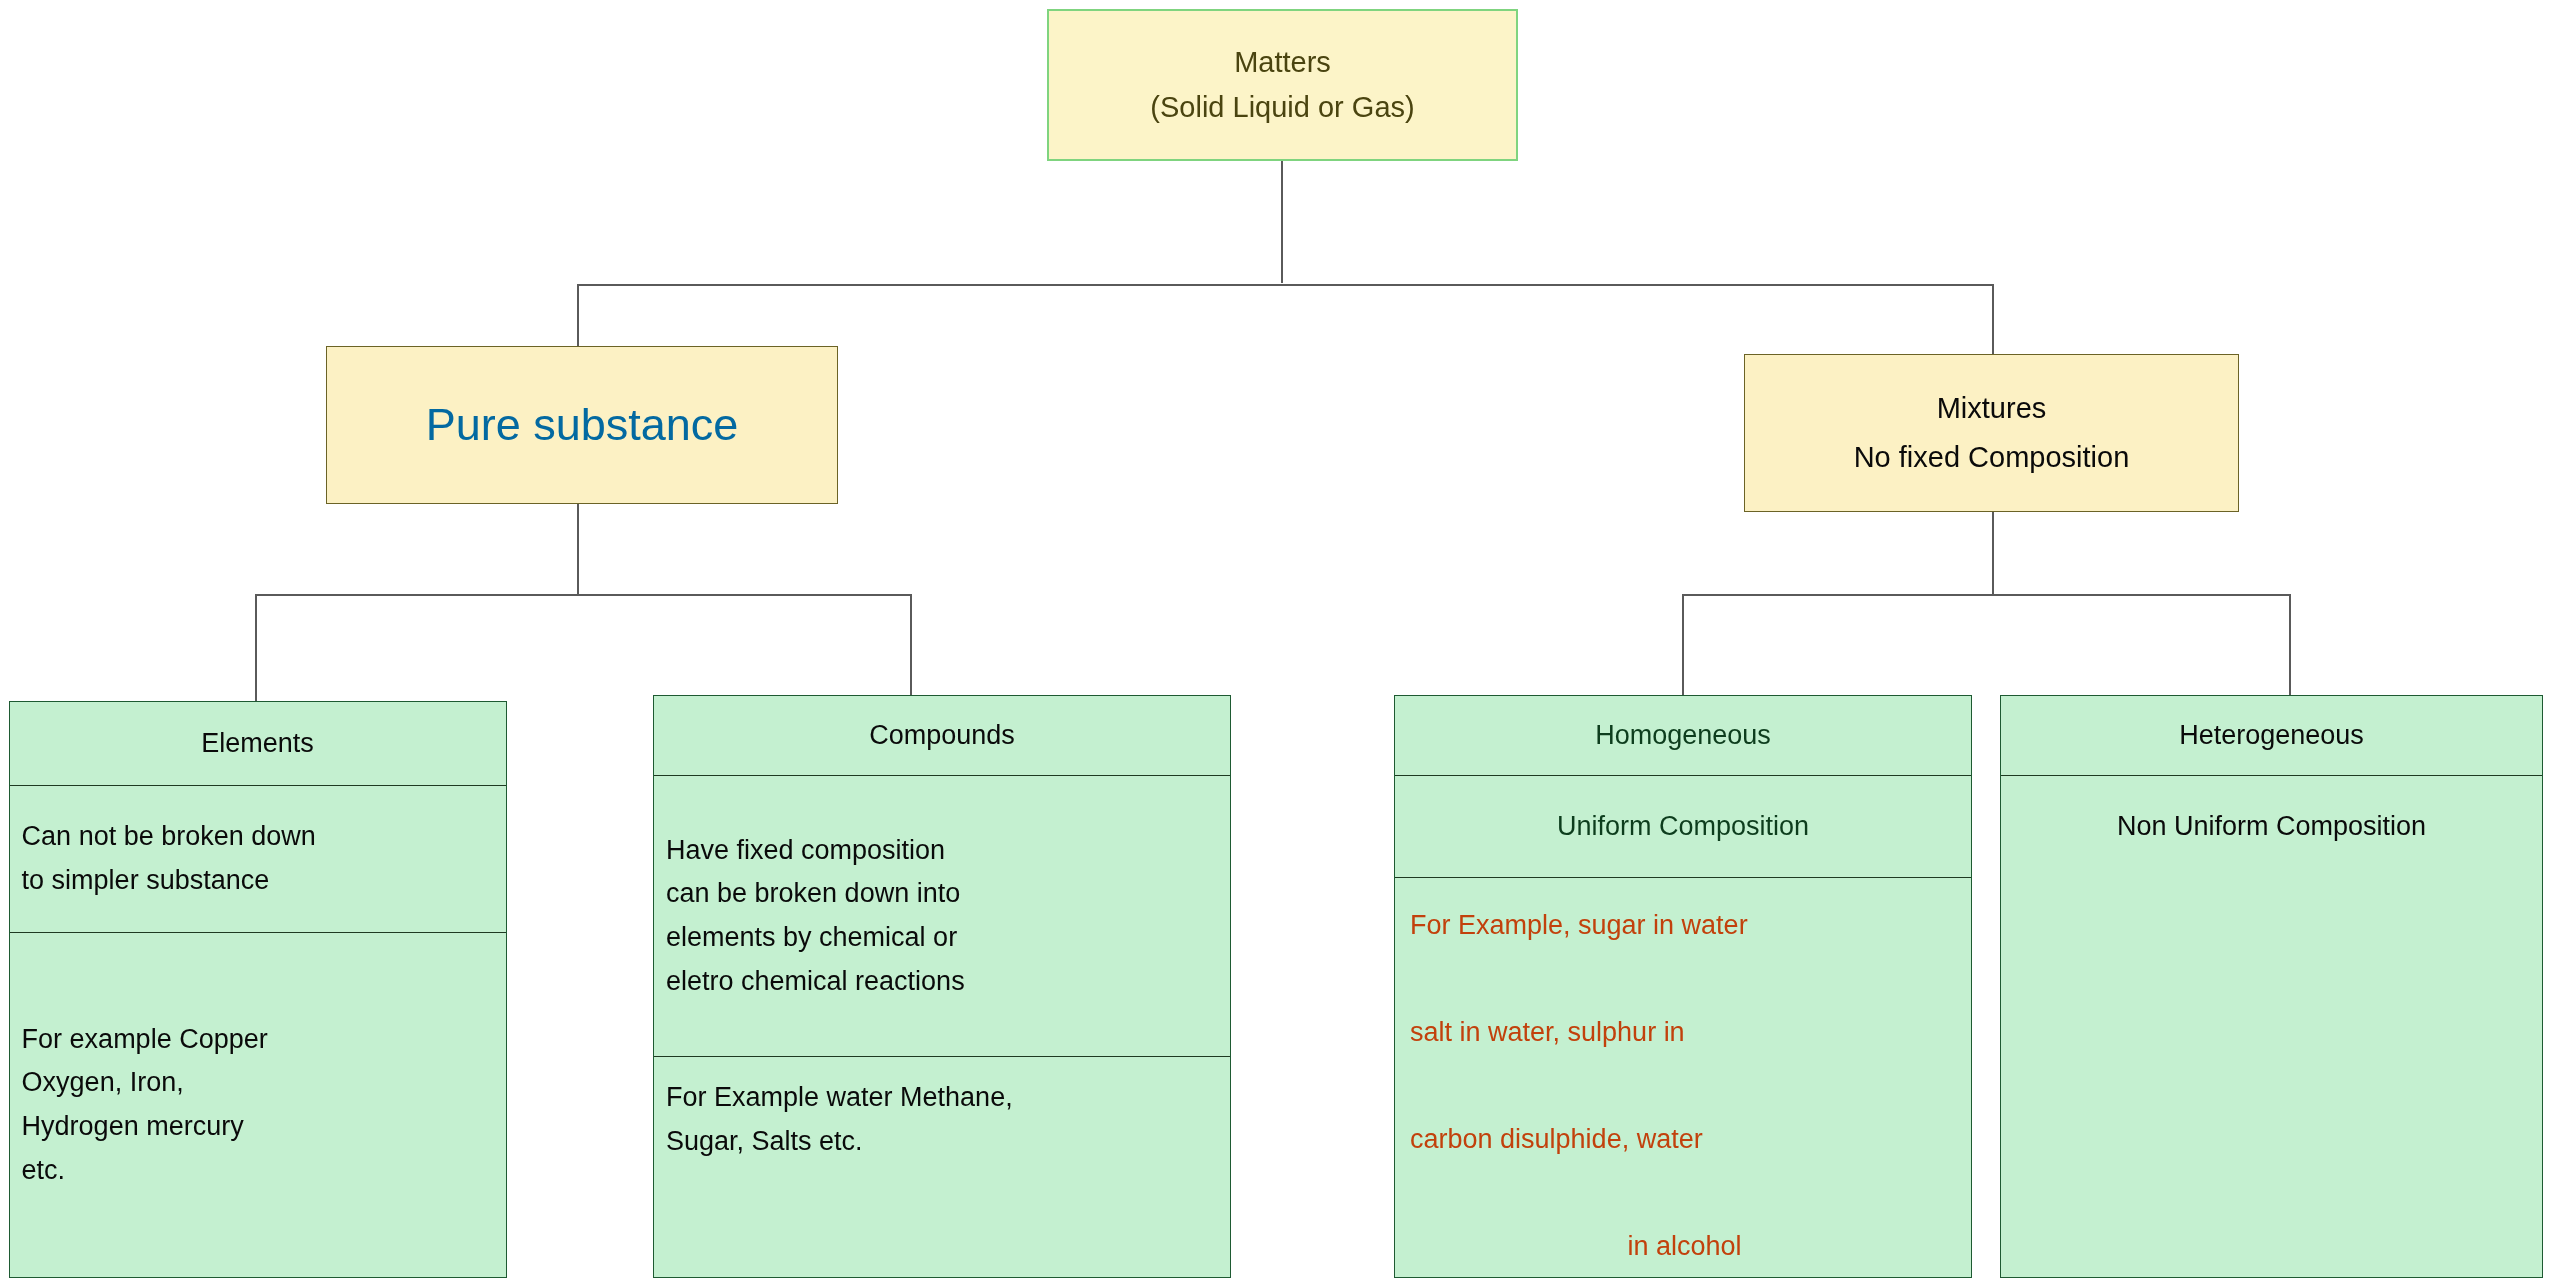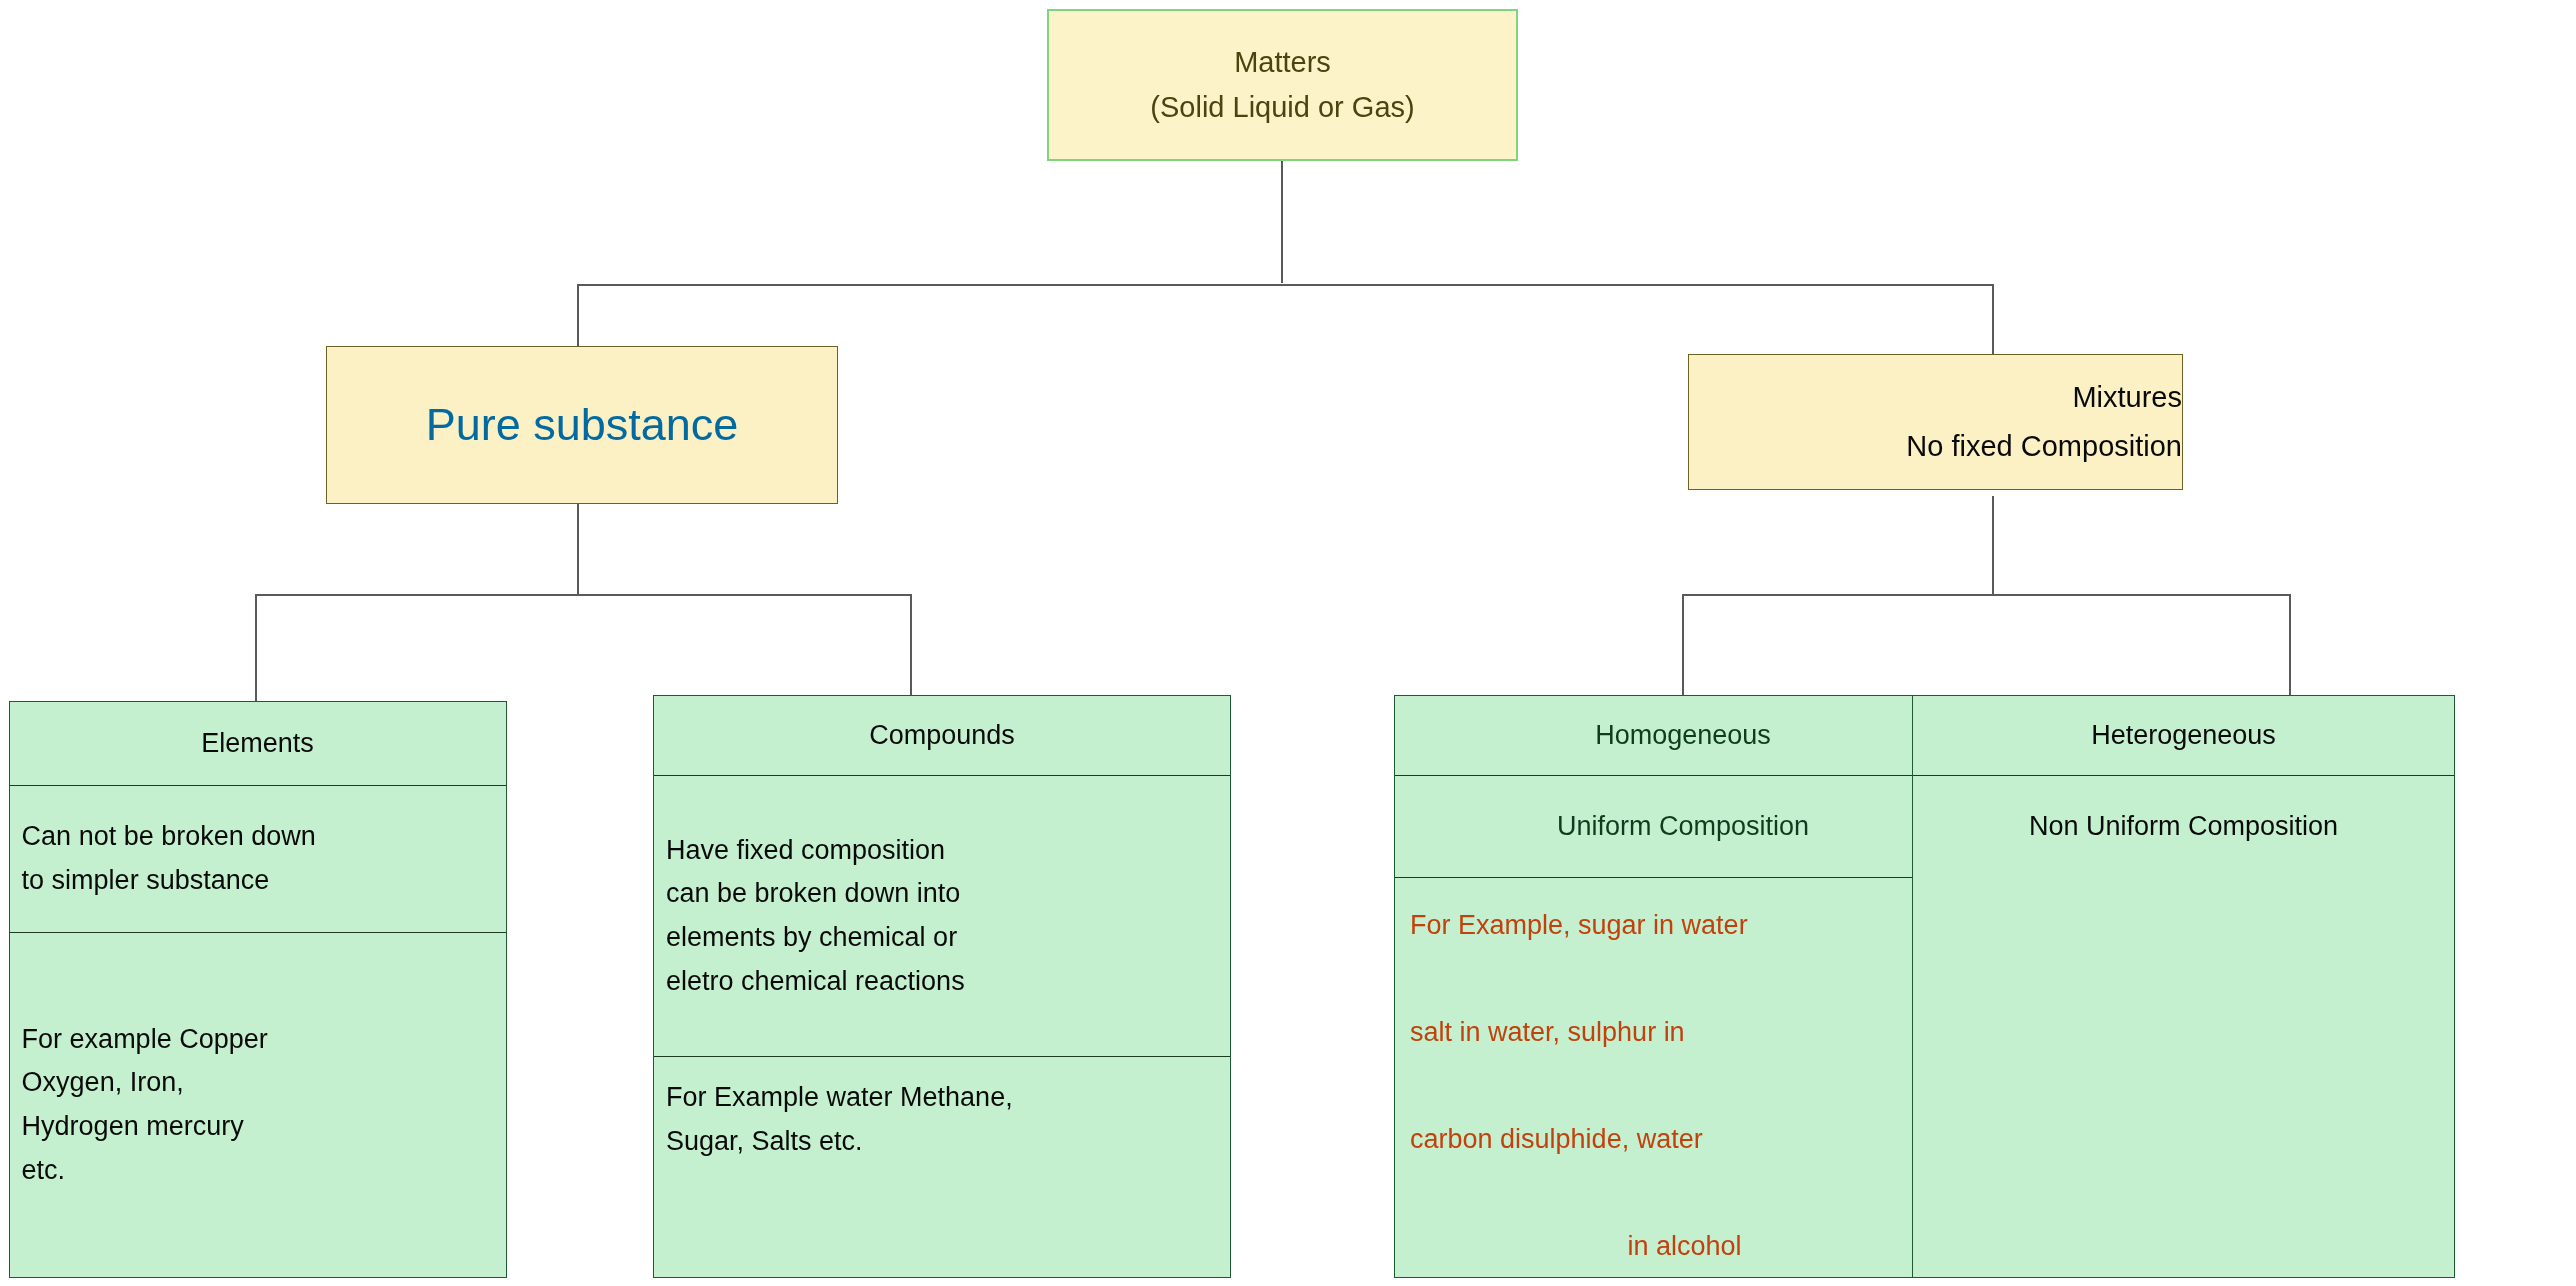--- a/index.html
+++ b/index.html
@@ -127,21 +127,21 @@
 
   <div class="node node-root" style="left:1047px; top:8.6px; width:471px; height:152px;">
     <span>Matters</span>
     <span>(Solid Liquid or Gas)</span>
   </div>
 
   <div class="node node-yellow olive-text" style="left:326px; top:346px; width:512px; height:158px;">
     <span class="big">Pure substance</span>
   </div>
 
-  <div class="node node-yellow black-text" style="left:1688px; top:354px; width:495px; height:136px; line-height:1.7;align-items:flex-end;">
+  <div class="node node-yellow black-text" style="left:1744px; top:354px; width:495px; height:158px; line-height:1.7;">
     <span class="t34">Mixtures</span>
     <span class="t34">No fixed Composition</span>
   </div>
 
   <div class="node node-green" style="left:8.6px; top:701px; width:498px; height:577px;">
     <div class="cell cell-title" style="height:83px;">
       <span>Elements</span>
     </div>
     <div class="cell cell-body" style="height:147px;">
       <span class="line">Can not be broken down</span>
@@ -179,21 +179,21 @@
       <span>Uniform Composition</span>
     </div>
     <div class="cell cell-body centered-last" style="flex:1; justify-content:space-between; padding-top:26px; color:#c2410c;padding-left:15px;">
       <span class="line">For Example, sugar in water</span>
       <span class="line">salt in water, sulphur in</span>
       <span class="line">carbon disulphide, water</span>
       <span class="line">in alcohol</span>
     </div>
   </div>
 
-  <div class="node node-green" style="left:1912px; top:695px; width:543px; height:583px;">
+  <div class="node node-green" style="left:2000px; top:695px; width:543px; height:583px;">
     <div class="cell cell-title" style="height:79px;">
       <span>Heterogeneous</span>
     </div>
     <div class="cell cell-sub" style="height:102px;">
       <span>Non Uniform Composition</span>
     </div>
   </div>
 
 </div>
 

